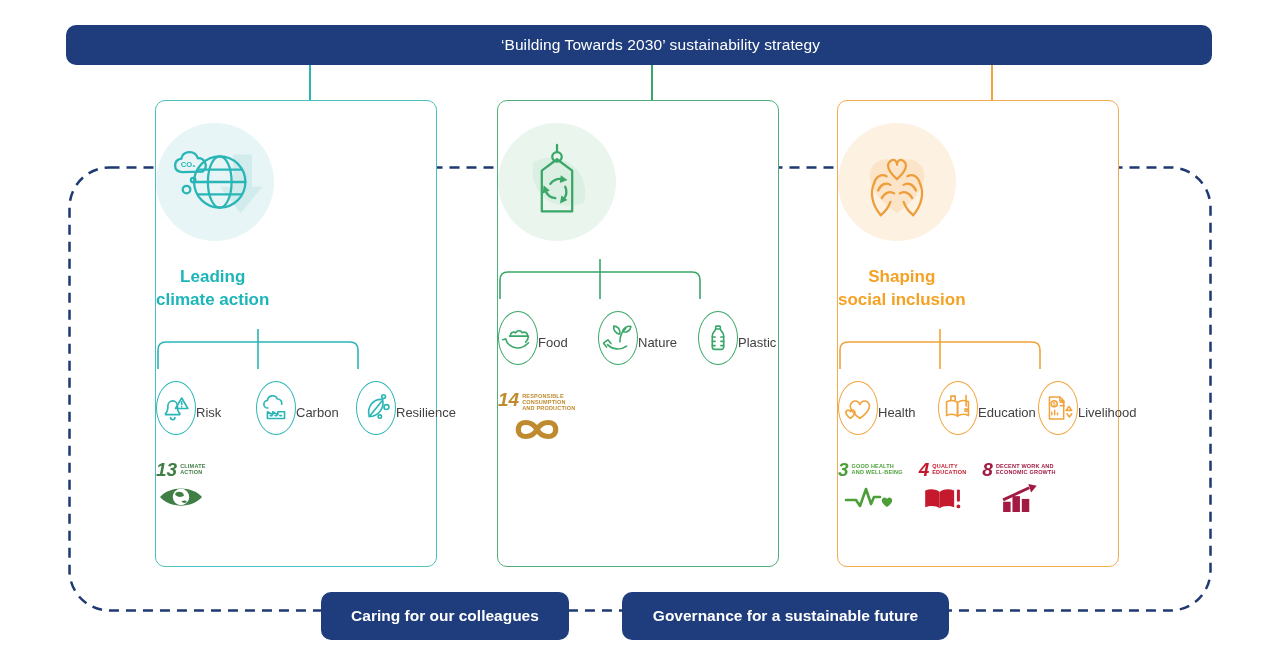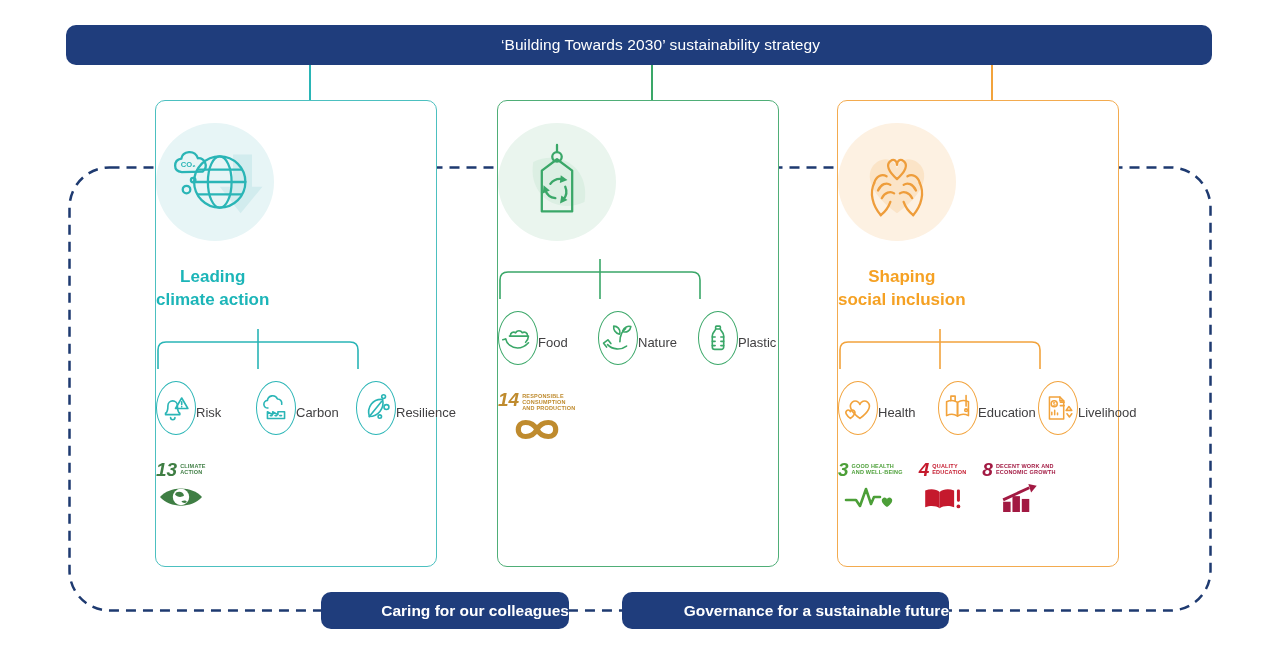--- a/index.html
+++ b/index.html
@@ -53,23 +53,23 @@
   .sdg { display:flex; flex-direction:column; align-items:flex-start; }
   .sdg-head { display:flex; align-items:flex-start; gap:3px; }
   .sdg-num { font-size:19px; font-weight:bold; line-height:18px;font-style:italic; }
   .sdg-lines { display:flex; flex-direction:column; font-size:5.5px; font-weight:bold;
     line-height:6.2px; letter-spacing:.2px; margin-top:1.5px; }
   .sdg-icon { margin-top:5px; align-self:center; display:flex; justify-content:center; }
   .sdg13 { color:#3f7e44; } .sdg12 { color:#bf8b2e; }
   .sdg3  { color:#4c9f38; } .sdg4  { color:#c5192d; } .sdg8 { color:#a21942; }
 
   
-  .pill { position:absolute; top:592px; height:37px; background:#1f3d7c; border-radius:10px;
+  .pill { position:absolute; top:592px; height:48px; background:#1f3d7c; border-radius:10px;
     color:#fff; font-weight:bold; font-size:15.5px; display:flex; align-items:center;
-    justify-content:flex-end; z-index:5; }
+    justify-content:center; z-index:5; }
   .pill.p1 { left:321px; width:248px; }
   .pill.p2 { left:622px; width:327px; }
 
   svg { display:block; }
 </style>
 </head>
 <body>
 
 <div class="canvas">
 

